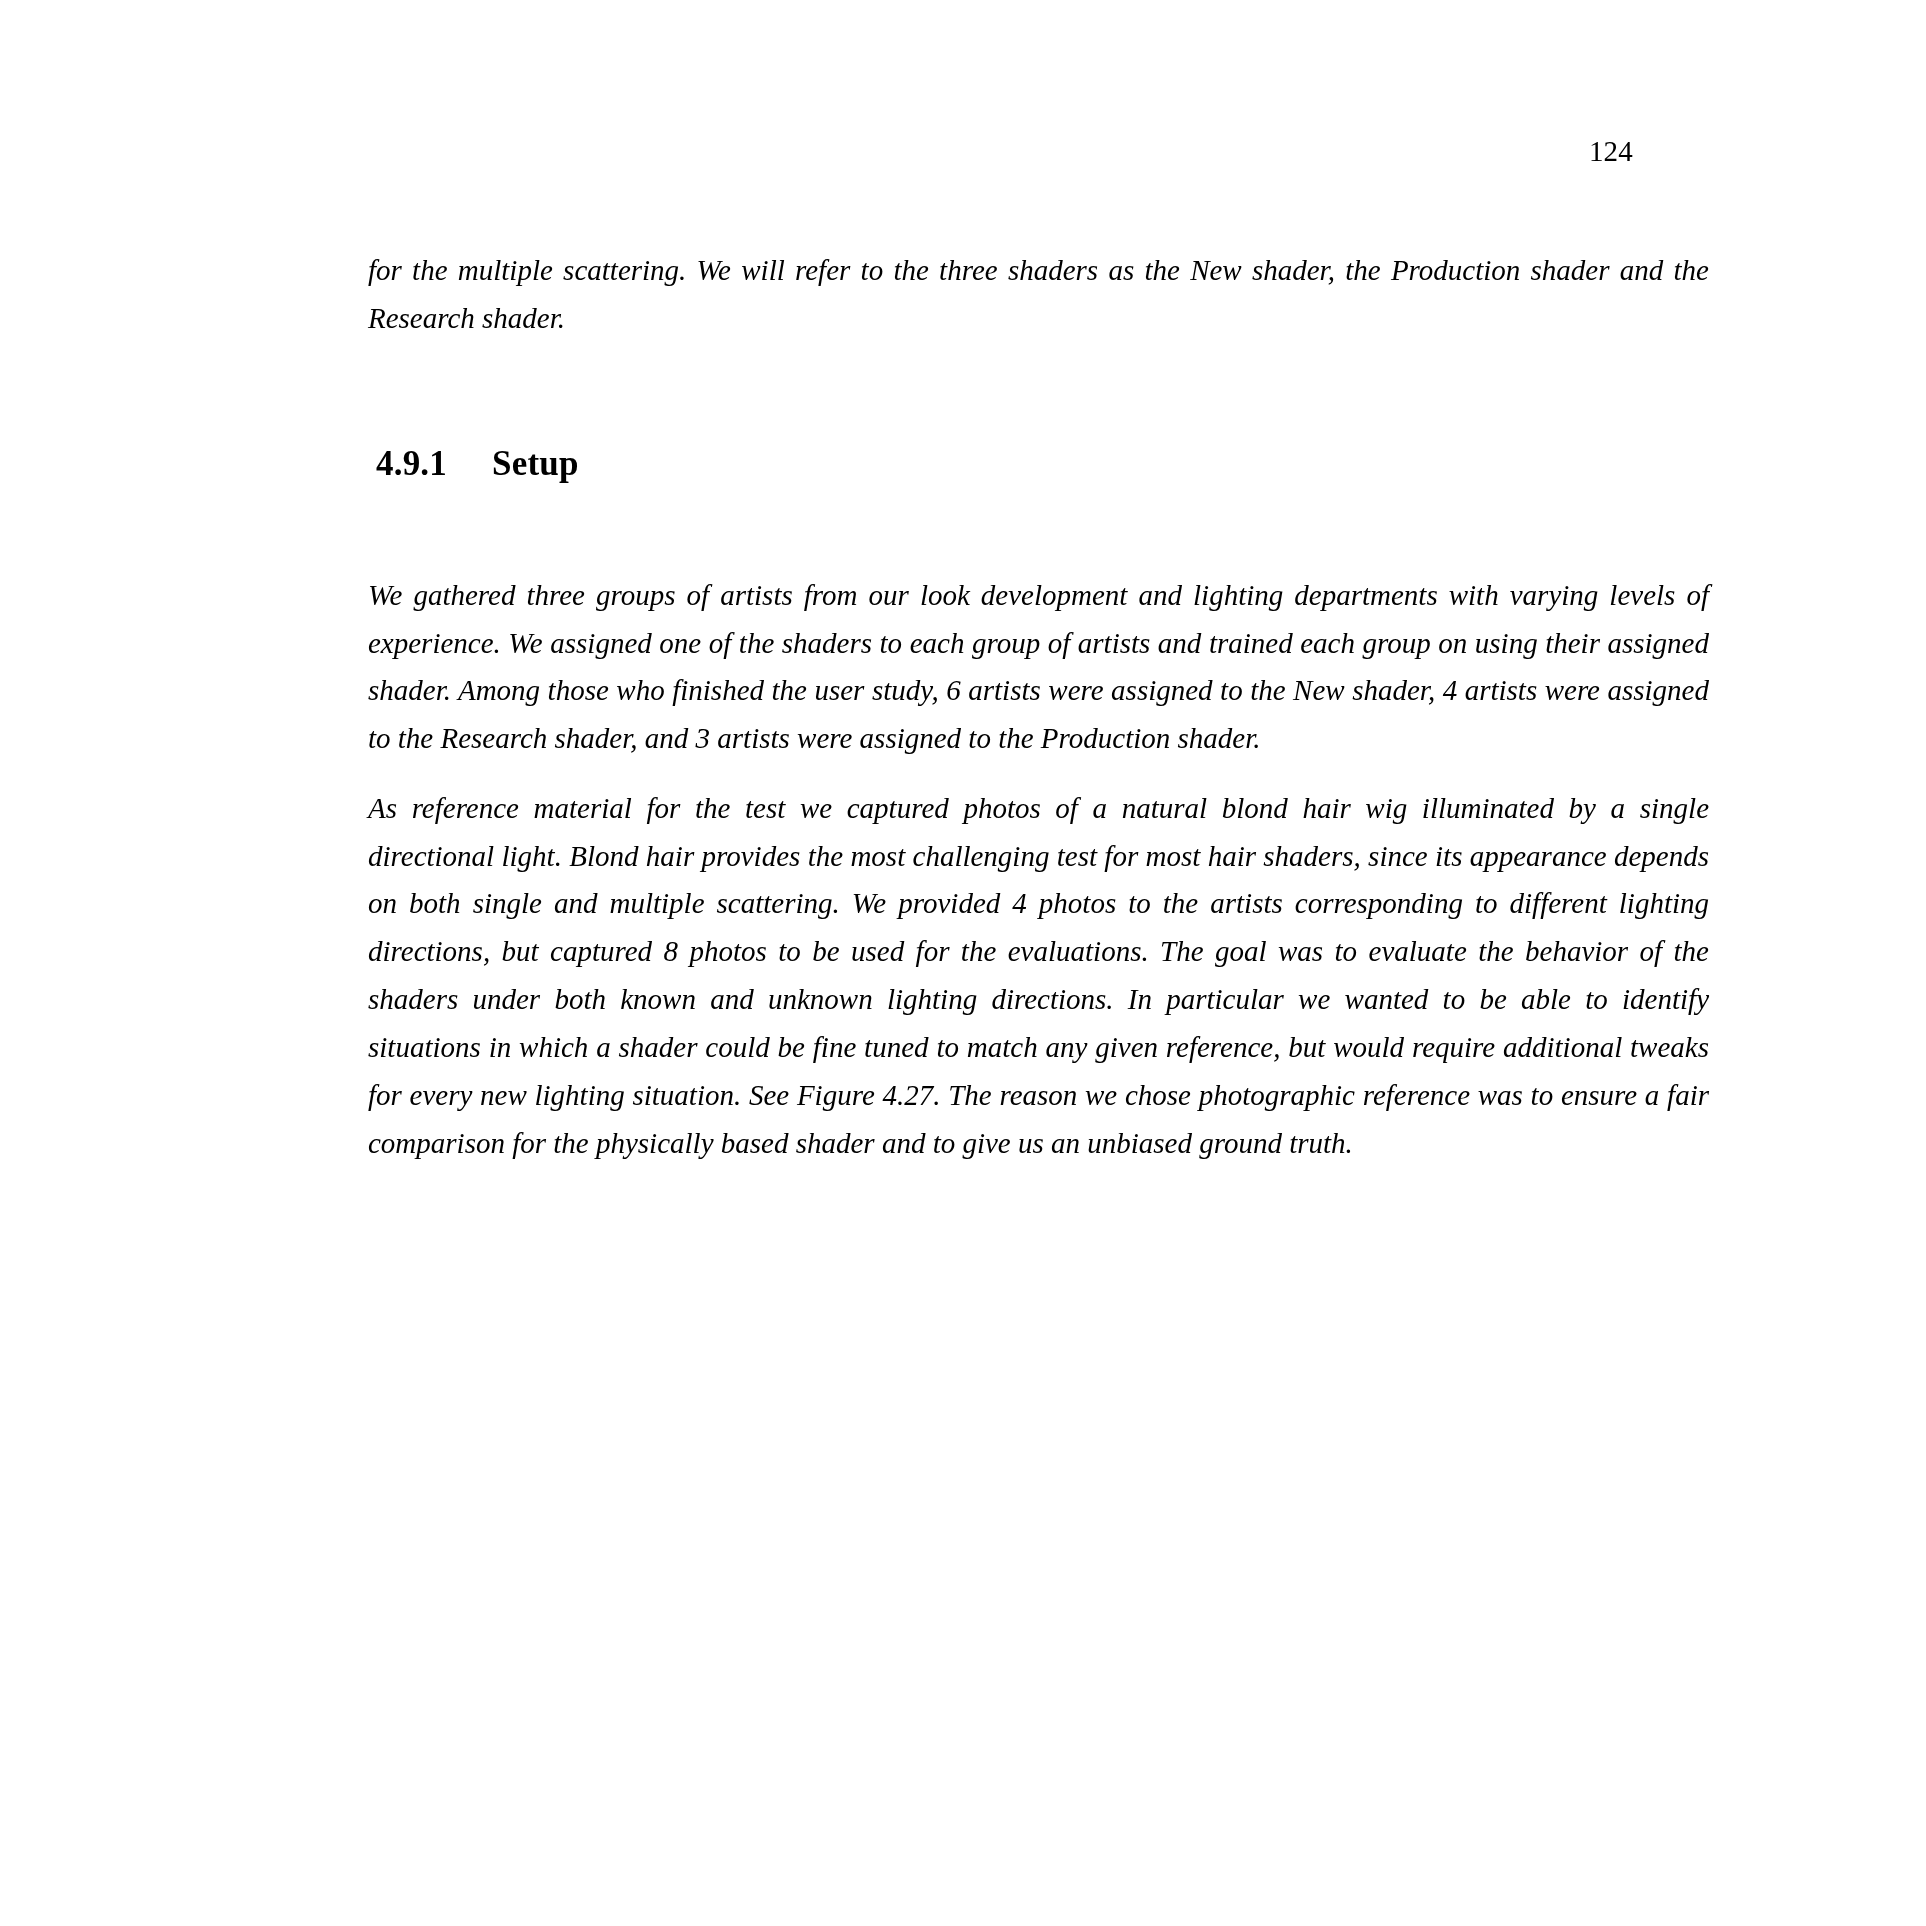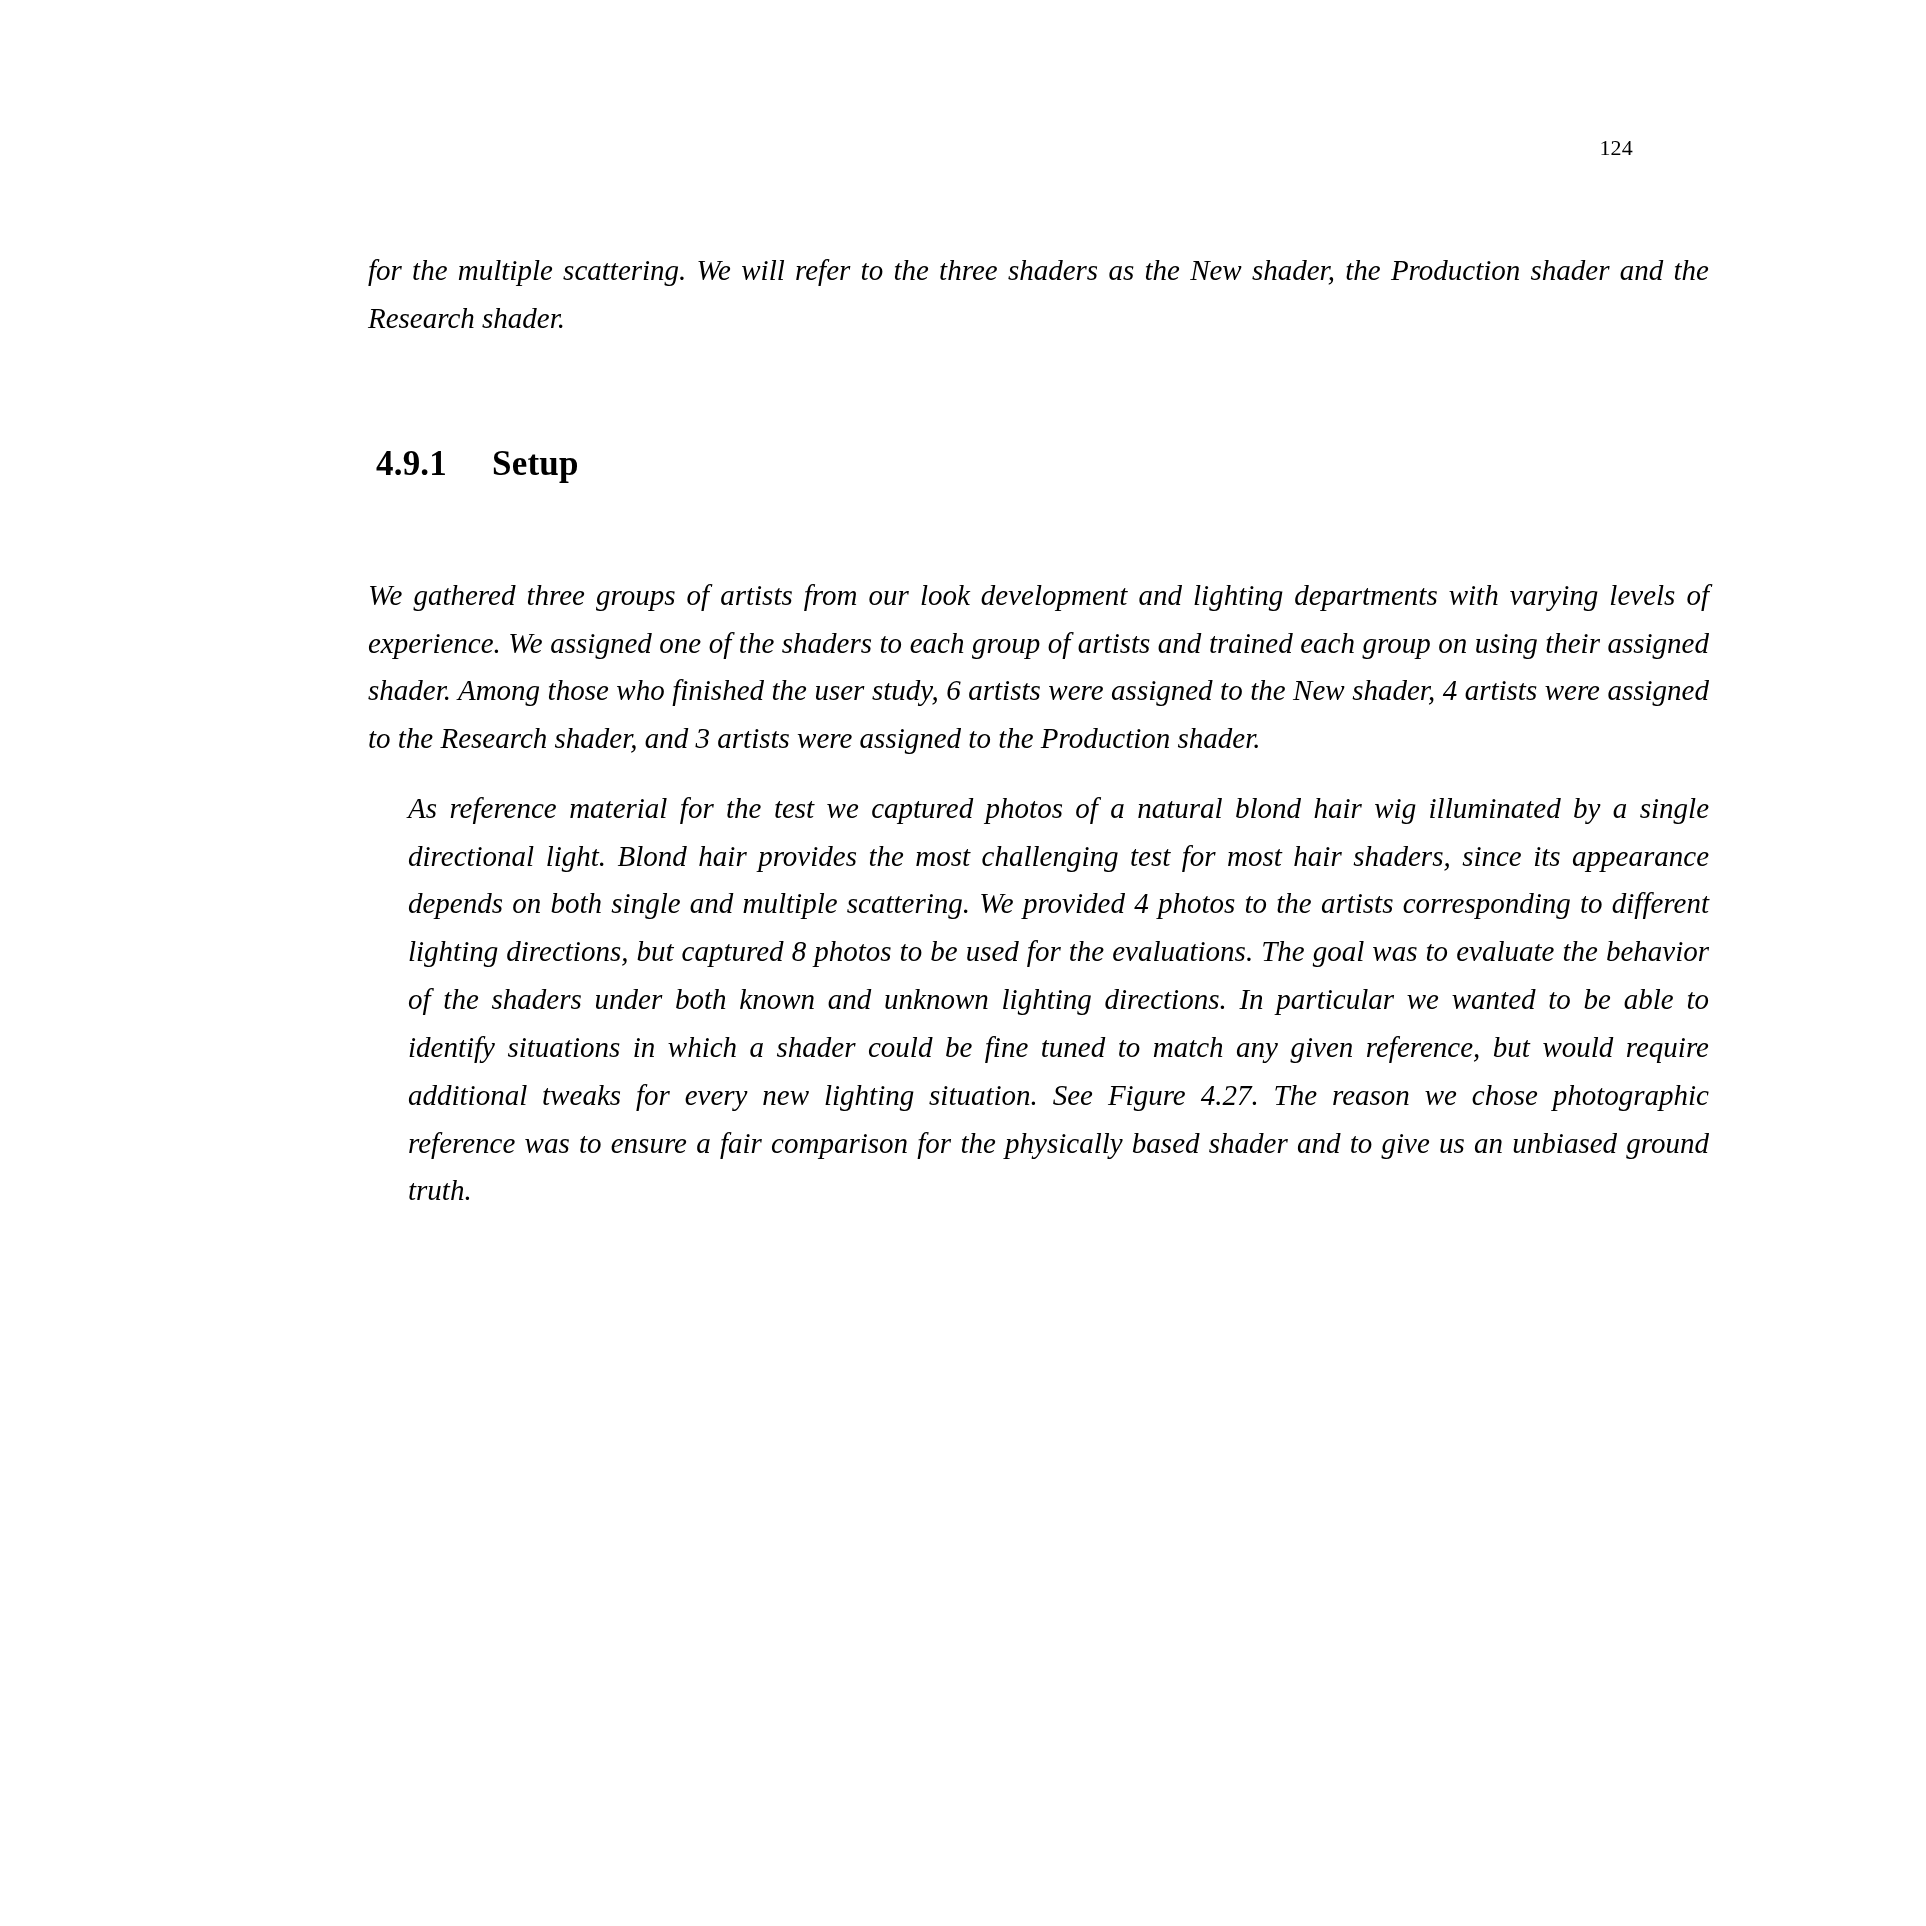--- a/index.html
+++ b/index.html
@@ -17,42 +17,41 @@
   .page {
     position: relative;
     width: 1965px;
     height: 2542px;
     box-sizing: border-box;
   }
   .page-number {
     position: absolute;
     top: 137px;
     right: 332px;
-    font-size: 22px;
+    font-size: 29px;
     line-height: 1;
     letter-spacing: 0.2px;
   }
   .content {
     position: absolute;
     left: 368px;
     top: 247px;
     width: 1341px;
   }
   p.body-text {
     margin: 0;
     font-size: 29px;
     line-height: 1.65;
     text-align: justify;
     text-justify: inter-word;
     hyphens: none;
     font-style: italic;
   }
   p.body-text + p.body-text {
     margin-top: 21.6px;
-    margin-left: 40px;
   }
   .section-heading {
     margin: 8px;
     font-size: 35px;
     font-weight: bold;
     line-height: 1.2;
     letter-spacing: 0.2px;
   }
   .section-heading .num {
     display: inline-block;

